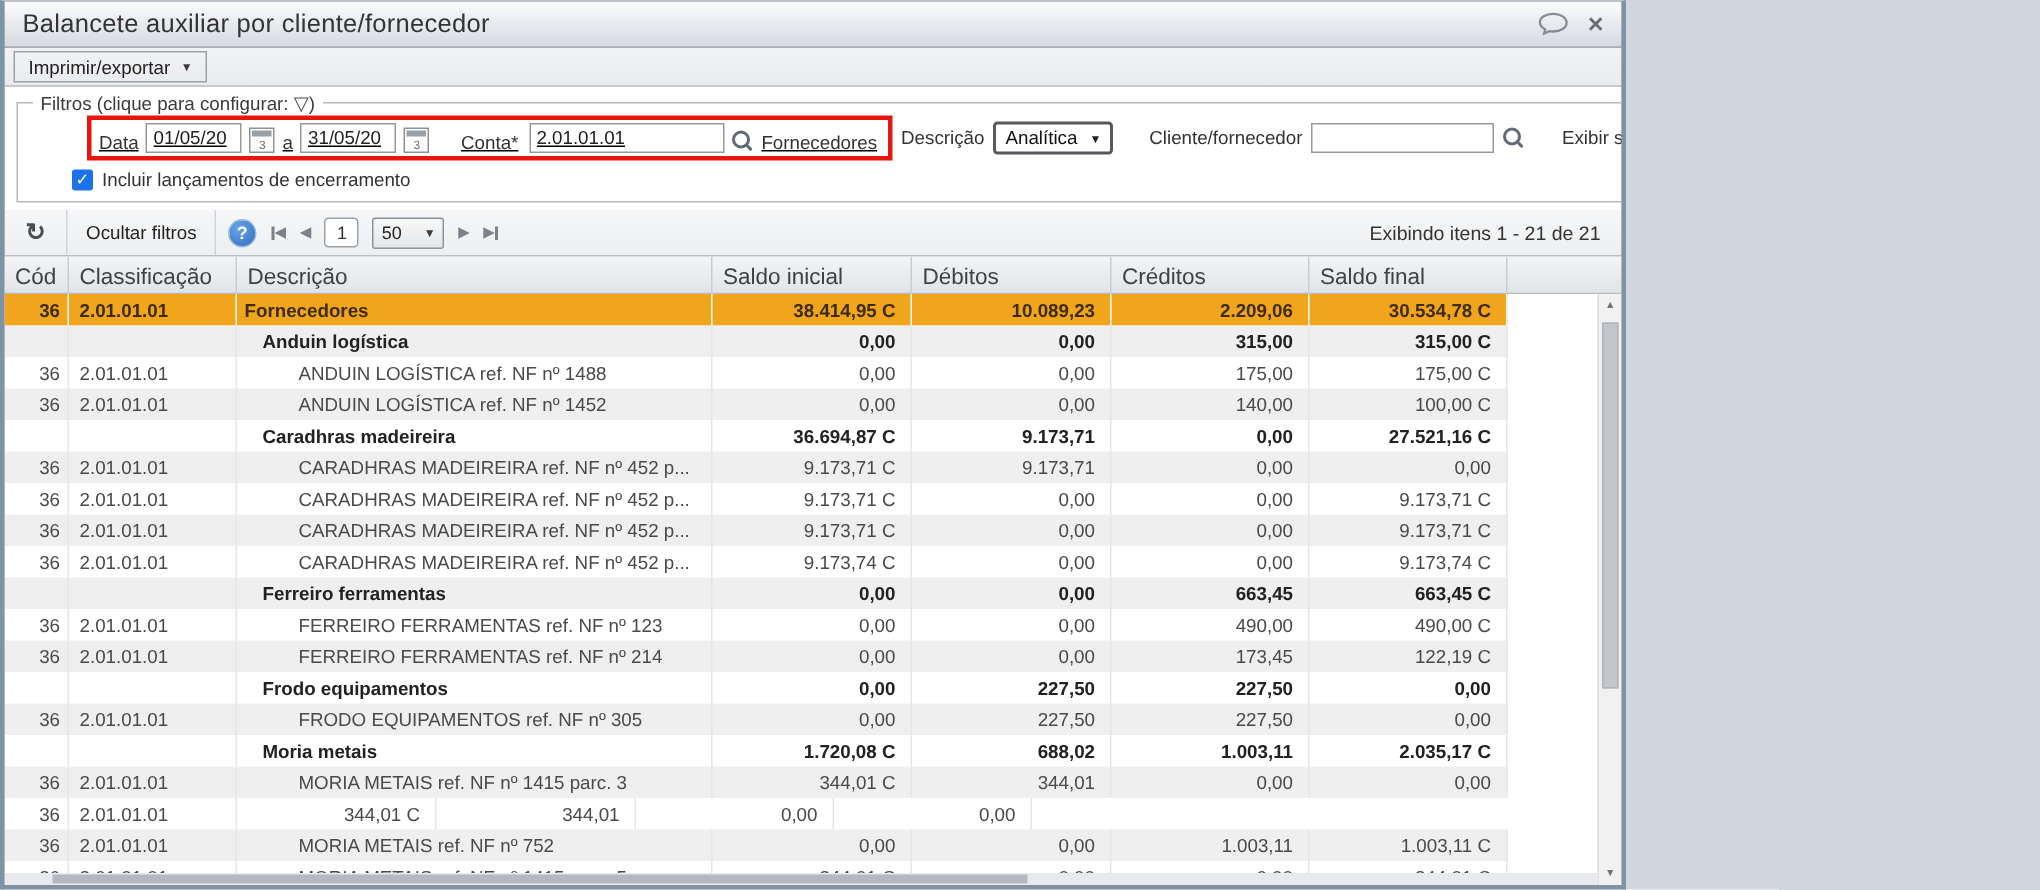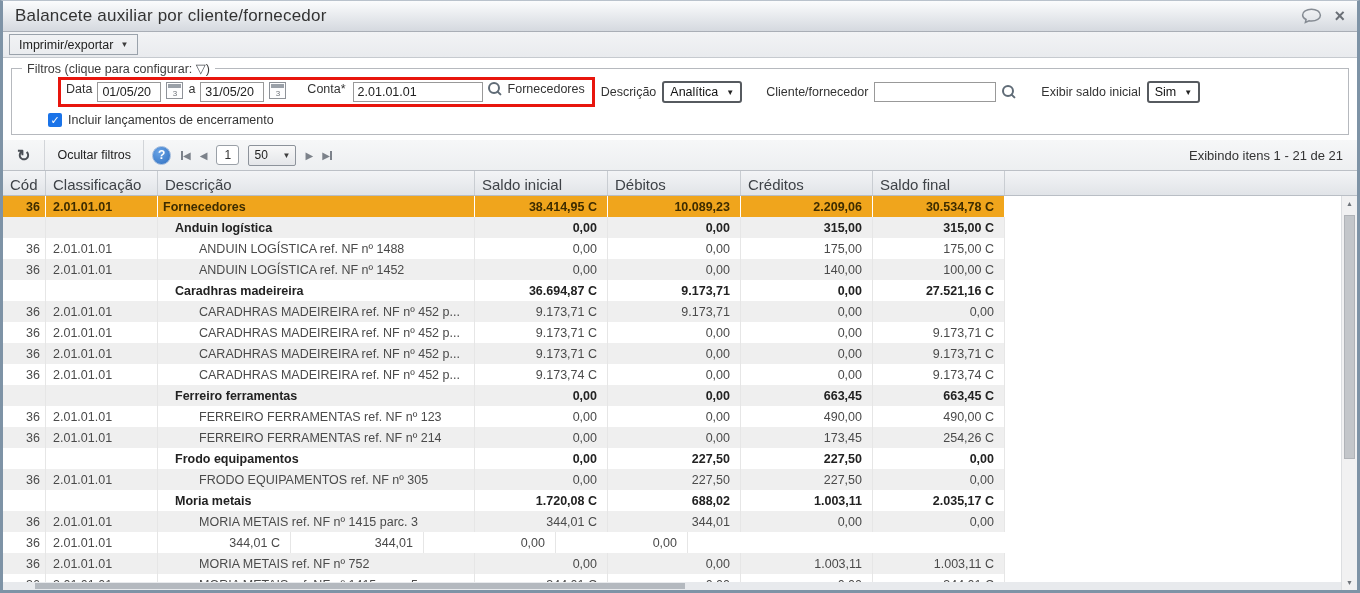--- a/index.html
+++ b/index.html
@@ -1,17 +1,17 @@
 <!DOCTYPE html>
 <html><head>
 <meta charset="utf-8">
 <style>
   * { margin:0; padding:0; box-sizing:border-box; }
   body { background:#cfd6dd; font-family:"Liberation Sans", sans-serif; }
-  .win { width:1360px; height:593px; background:#a3a3a3; overflow:hidden;
+  .win { width:1084px; height:593px; background:#a3a3a3; overflow:hidden;
          border:3px solid #7e93a6; border-top:1px solid #b9c2cc;
          display:flex; flex-direction:column; }
 
   
   .titlebar { height:31px; flex:0 0 31px; background:linear-gradient(#fbfcfd,#d5d9df);
               border-bottom:1px solid #a9aeb6; display:flex; align-items:center; padding:0 12px; }
   .title { font-size:17px; color:#333; letter-spacing:.2px; }
   .tb-icons { margin-left:auto; display:flex; align-items:center; gap:12px; }
   .close-x { font-size:18px; font-weight:bold; color:#6a6f76; line-height:1; cursor:default; }
 
@@ -22,21 +22,21 @@
                background:transparent; padding:2px 9px; font-size:12.5px; color:#222;
                font-family:inherit; height:21px; }
   .caret { font-size:8px; color:#3c3c3c; }
 
   
   .filters { height:82px; flex:0 0 82px; background:#fff; }
   .filters fieldset { margin:3px 8px 0 8px; border:1px solid #b6b9be; height:74px; padding:0; }
   .filters legend { margin-left:10px; padding:0 5px; font-size:12.5px; color:#3c3c3c; }
   .funnel { font-size:13px; color:#4a4f55; }
   .f-row1 { display:flex; align-items:center; margin:1px 0 0 46px; }
-  .redbox { display:flex; align-items:flex-start; border:3px solid #e8150d; padding:2px 7px 2px 5px; gap:5px; }
+  .redbox { display:flex; align-items:flex-end; border:3px solid #e8150d; padding:2px 7px 2px 5px; gap:5px;text-decoration:underline; }
   .f-label { font-size:12.5px; color:#333; white-space:nowrap; }
   .f-input { height:20px; border:1px solid #999; font:12.5px "Liberation Sans",sans-serif;
              color:#222; padding:0 4px; }
   .in-date { width:64px; }
   .in-conta { width:130px; margin-left:2px; }
   .in-cli { width:122px; }
   .cal-btn { width:17px; height:17px; border:1px solid #8e9298; background:#fdfdfe;
              position:relative; display:inline-block; }
   .cal-btn::before { content:''; position:absolute; left:1px; right:1px; top:1px; height:4px; background:#9aa0a8; }
   .cal-btn::after { content:'3'; position:absolute; left:0; right:0; top:6px; font-size:8px;
@@ -302,21 +302,21 @@
           <div class="cell c5 num">490,00</div>
           <div class="cell c6 num">490,00 C</div>
         </div>
         <div class="row detail odd">
           <div class="cell c0">36</div>
           <div class="cell c1">2.01.01.01</div>
           <div class="cell c2 ind-detail">FERREIRO FERRAMENTAS ref. NF nº 214</div>
           <div class="cell c3 num">0,00</div>
           <div class="cell c4 num">0,00</div>
           <div class="cell c5 num">173,45</div>
-          <div class="cell c6 num">254,26 C</div>
+          <div class="cell c6 num">122,19 C</div>
         </div>
         <div class="row group">
           <div class="cell c0"></div>
           <div class="cell c1"></div>
           <div class="cell c2 ind-group">Frodo equipamentos</div>
           <div class="cell c3 num">0,00</div>
           <div class="cell c4 num">227,50</div>
           <div class="cell c5 num">227,50</div>
           <div class="cell c6 num">0,00</div>
         </div>

